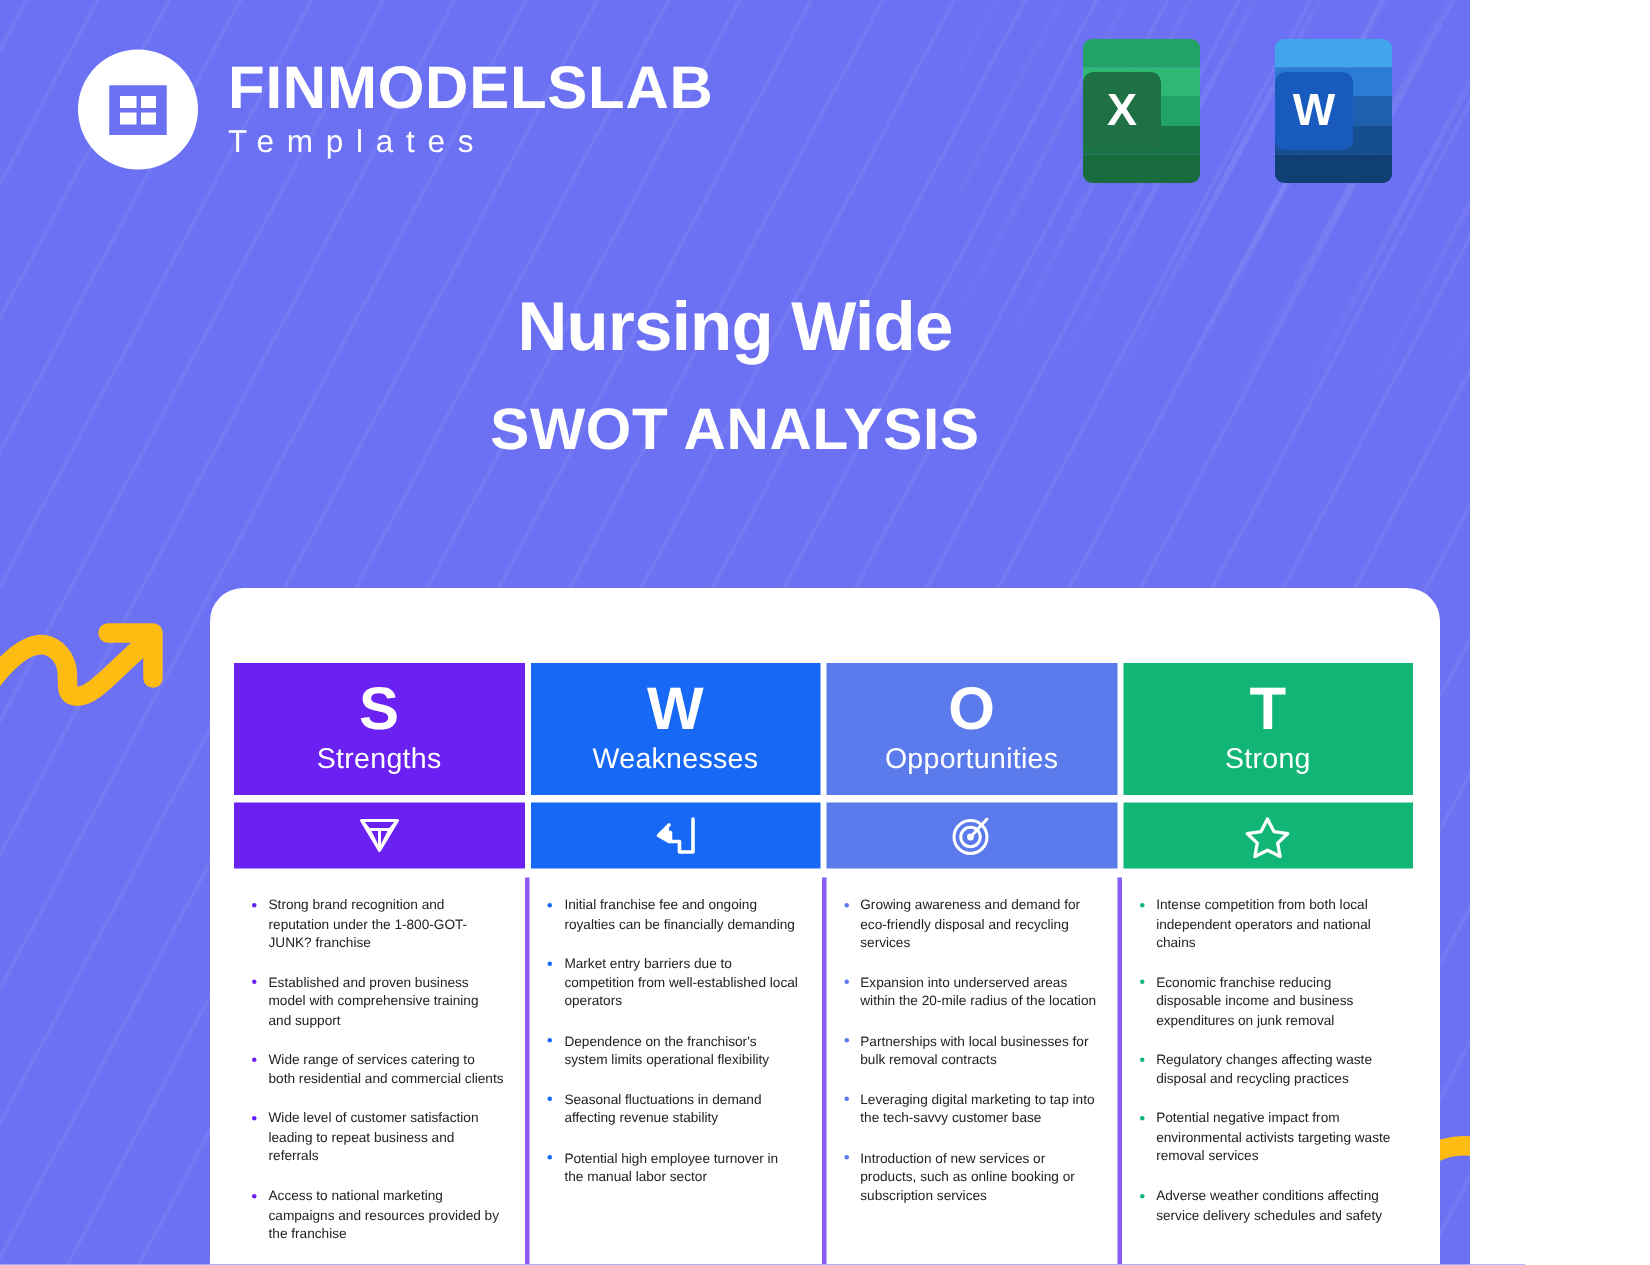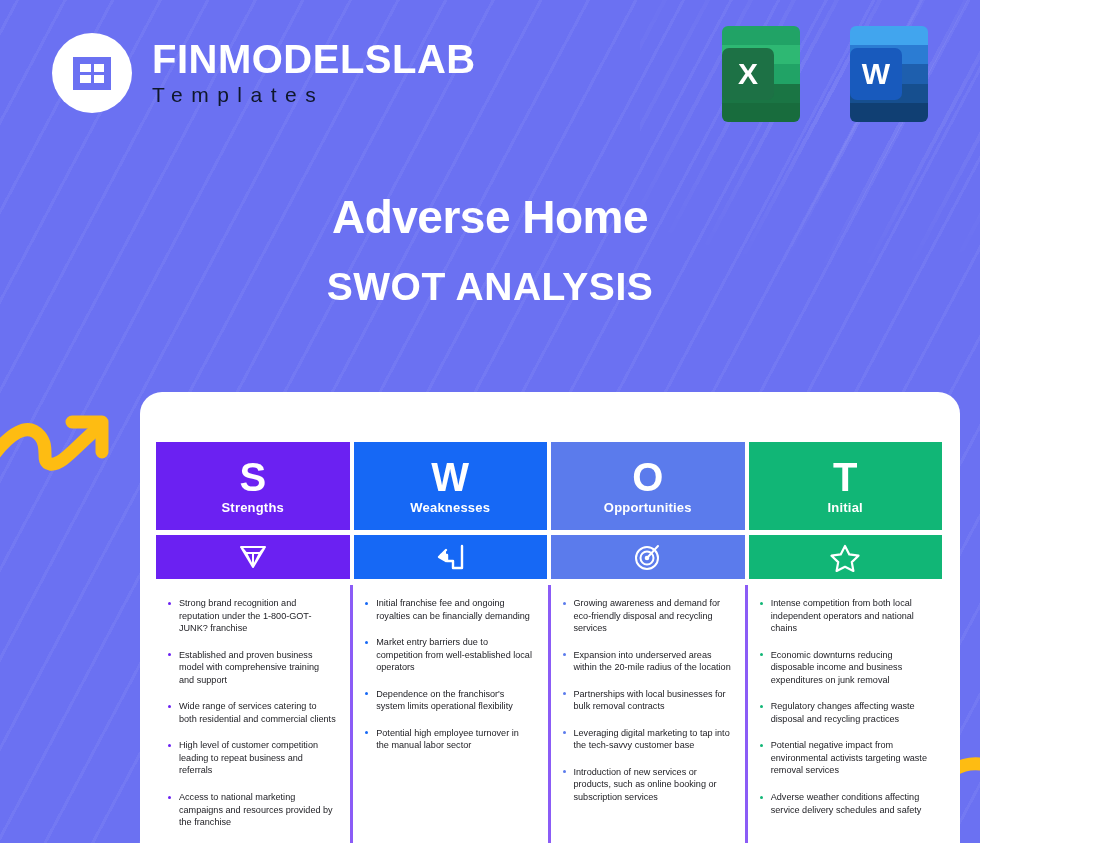--- a/index.html
+++ b/index.html
@@ -61,21 +61,21 @@
     gap: 3px; padding: 3px;
     background: #6b71f2;
   }
   .brand-grid span { background: #ffffff; display: block; }
   .brand-text { display: flex; flex-direction: column; }
   .brand-name {
     color: #ffffff; font-size: 40px; font-weight: bold;
     letter-spacing: 0.5px; line-height: 1.05;
   }
   .brand-sub {
-    color: #0f172a; font-size: 21px; font-weight: 300;
+    color: #ffffff; font-size: 21px; font-weight: 300;
     letter-spacing: 8.5px; line-height: 1.2; margin-top: 2px;
   }
 
   
   .office-icons {
     position: absolute; right: 52px; top: 26px;
     display: flex; gap: 50px; align-items: flex-start;
   }
   .office-icon { position: relative; width: 78px; height: 96px; }
   .oi-sheet {
@@ -128,21 +128,21 @@
   .cell-head {
     flex: 1 1 0; height: 88px;
     display: flex; flex-direction: column;
     align-items: center; justify-content: center;
   }
   .cell-head .letter {
     color: #ffffff; font-size: 40px; font-weight: bold;
     line-height: 0.95; margin-bottom: 4px;
   }
   .cell-head .word {
-    color: #ffffff; font-size: 13px; font-weight: bold;
+    color: #ffffff; font-size: 19px; font-weight: normal;
     letter-spacing: 0.2px;
   }
   .cell-icon {
     flex: 1 1 0; height: 44px;
     display: flex; align-items: center; justify-content: center;
   }
   .row.body { margin-top: 6px; display: flex; }
   .col-body {
     flex: 1 1 0;
     padding: 12px 14px 0 10px;
@@ -208,21 +208,21 @@
           <i style="background:#2b7cd3"></i>
           <i style="background:#1e5fae"></i>
           <i style="background:#164f8f"></i>
           <i style="background:#103f73"></i>
       </div>
       <div class="oi-badge" style="background:#185abd">W</div>
     </div>
   </div>
 
   <div class="title-block">
-    <div class="title-1">Adverse Home</div>
+    <div class="title-1">Nursing Wide</div>
     <div class="title-2">SWOT ANALYSIS</div>
   </div>
 
   <svg class="arrow-left" width="140" height="80" viewBox="0 0 140 80">
     <path d="M2 62 C22 34, 40 24, 52 38 C62 50, 52 64, 62 66 C74 68, 88 48, 110 30" stroke="#febc12" stroke-width="13" fill="none" stroke-linecap="round"></path>
     <path d="M84 24 L114 24 L114 54" stroke="#febc12" stroke-width="13" fill="none" stroke-linecap="round" stroke-linejoin="round"></path>
   </svg>
 
   <svg class="arrow-right" width="140" height="90" viewBox="0 0 140 90">
     <path d="M136 16 C116 14, 100 26, 92 40 C84 54, 72 50, 74 38 C76 24, 62 12, 36 32" stroke="#febc12" stroke-width="13" fill="none" stroke-linecap="round"></path>
@@ -240,21 +240,21 @@
         <div class="cell-head" style="background:#1668f5">
           <div class="letter">W</div>
           <div class="word">Weaknesses</div>
         </div>
         <div class="cell-head" style="background:#5b7bec">
           <div class="letter">O</div>
           <div class="word">Opportunities</div>
         </div>
         <div class="cell-head" style="background:#11b676">
           <div class="letter">T</div>
-          <div class="word">Initial</div>
+          <div class="word">Strong</div>
         </div>
       </div>
 
       <div class="row icons">
         <div class="cell-icon" style="background:#6b21f2">
           <svg width="30" height="26" viewBox="0 0 30 26">
             <path d="M3 3 H27 L15 23 Z M3 3 L27 3 M8 9 H22 M3 3 L8 9 M27 3 L22 9 M8 9 L15 23 M22 9 L15 23 M15 9 L15 23" stroke="#ffffff" stroke-width="2" fill="none" stroke-linejoin="round"></path>
           </svg>
         </div>
         <div class="cell-icon" style="background:#1668f5">
@@ -277,45 +277,46 @@
           </svg>
         </div>
       </div>
 
       <div class="row body">
         <div class="col-body">
           <ul class="bullet-list bl-s">
             <li>Strong brand recognition and reputation under the 1-800-GOT-JUNK? franchise</li>
             <li>Established and proven business model with comprehensive training and support</li>
             <li>Wide range of services catering to both residential and commercial clients</li>
-            <li>High level of customer competition leading to repeat business and referrals</li>
+            <li>Wide level of customer satisfaction leading to repeat business and referrals</li>
             <li>Access to national marketing campaigns and resources provided by the franchise</li>
           </ul>
         </div>
         <div class="col-body">
           <ul class="bullet-list bl-w">
             <li>Initial franchise fee and ongoing royalties can be financially demanding</li>
             <li>Market entry barriers due to competition from well-established local operators</li>
             <li>Dependence on the franchisor's system limits operational flexibility</li>
+            <li>Seasonal fluctuations in demand affecting revenue stability</li>
             <li>Potential high employee turnover in the manual labor sector</li>
           </ul>
         </div>
         <div class="col-body">
           <ul class="bullet-list bl-o">
             <li>Growing awareness and demand for eco-friendly disposal and recycling services</li>
             <li>Expansion into underserved areas within the 20-mile radius of the location</li>
             <li>Partnerships with local businesses for bulk removal contracts</li>
             <li>Leveraging digital marketing to tap into the tech-savvy customer base</li>
             <li>Introduction of new services or products, such as online booking or subscription services</li>
           </ul>
         </div>
         <div class="col-body">
           <ul class="bullet-list bl-t">
             <li>Intense competition from both local independent operators and national chains</li>
-            <li>Economic downturns reducing disposable income and business expenditures on junk removal</li>
+            <li>Economic franchise reducing disposable income and business expenditures on junk removal</li>
             <li>Regulatory changes affecting waste disposal and recycling practices</li>
             <li>Potential negative impact from environmental activists targeting waste removal services</li>
             <li>Adverse weather conditions affecting service delivery schedules and safety</li>
           </ul>
         </div>
       </div>
 
     </div>
   </div>
 </div>

